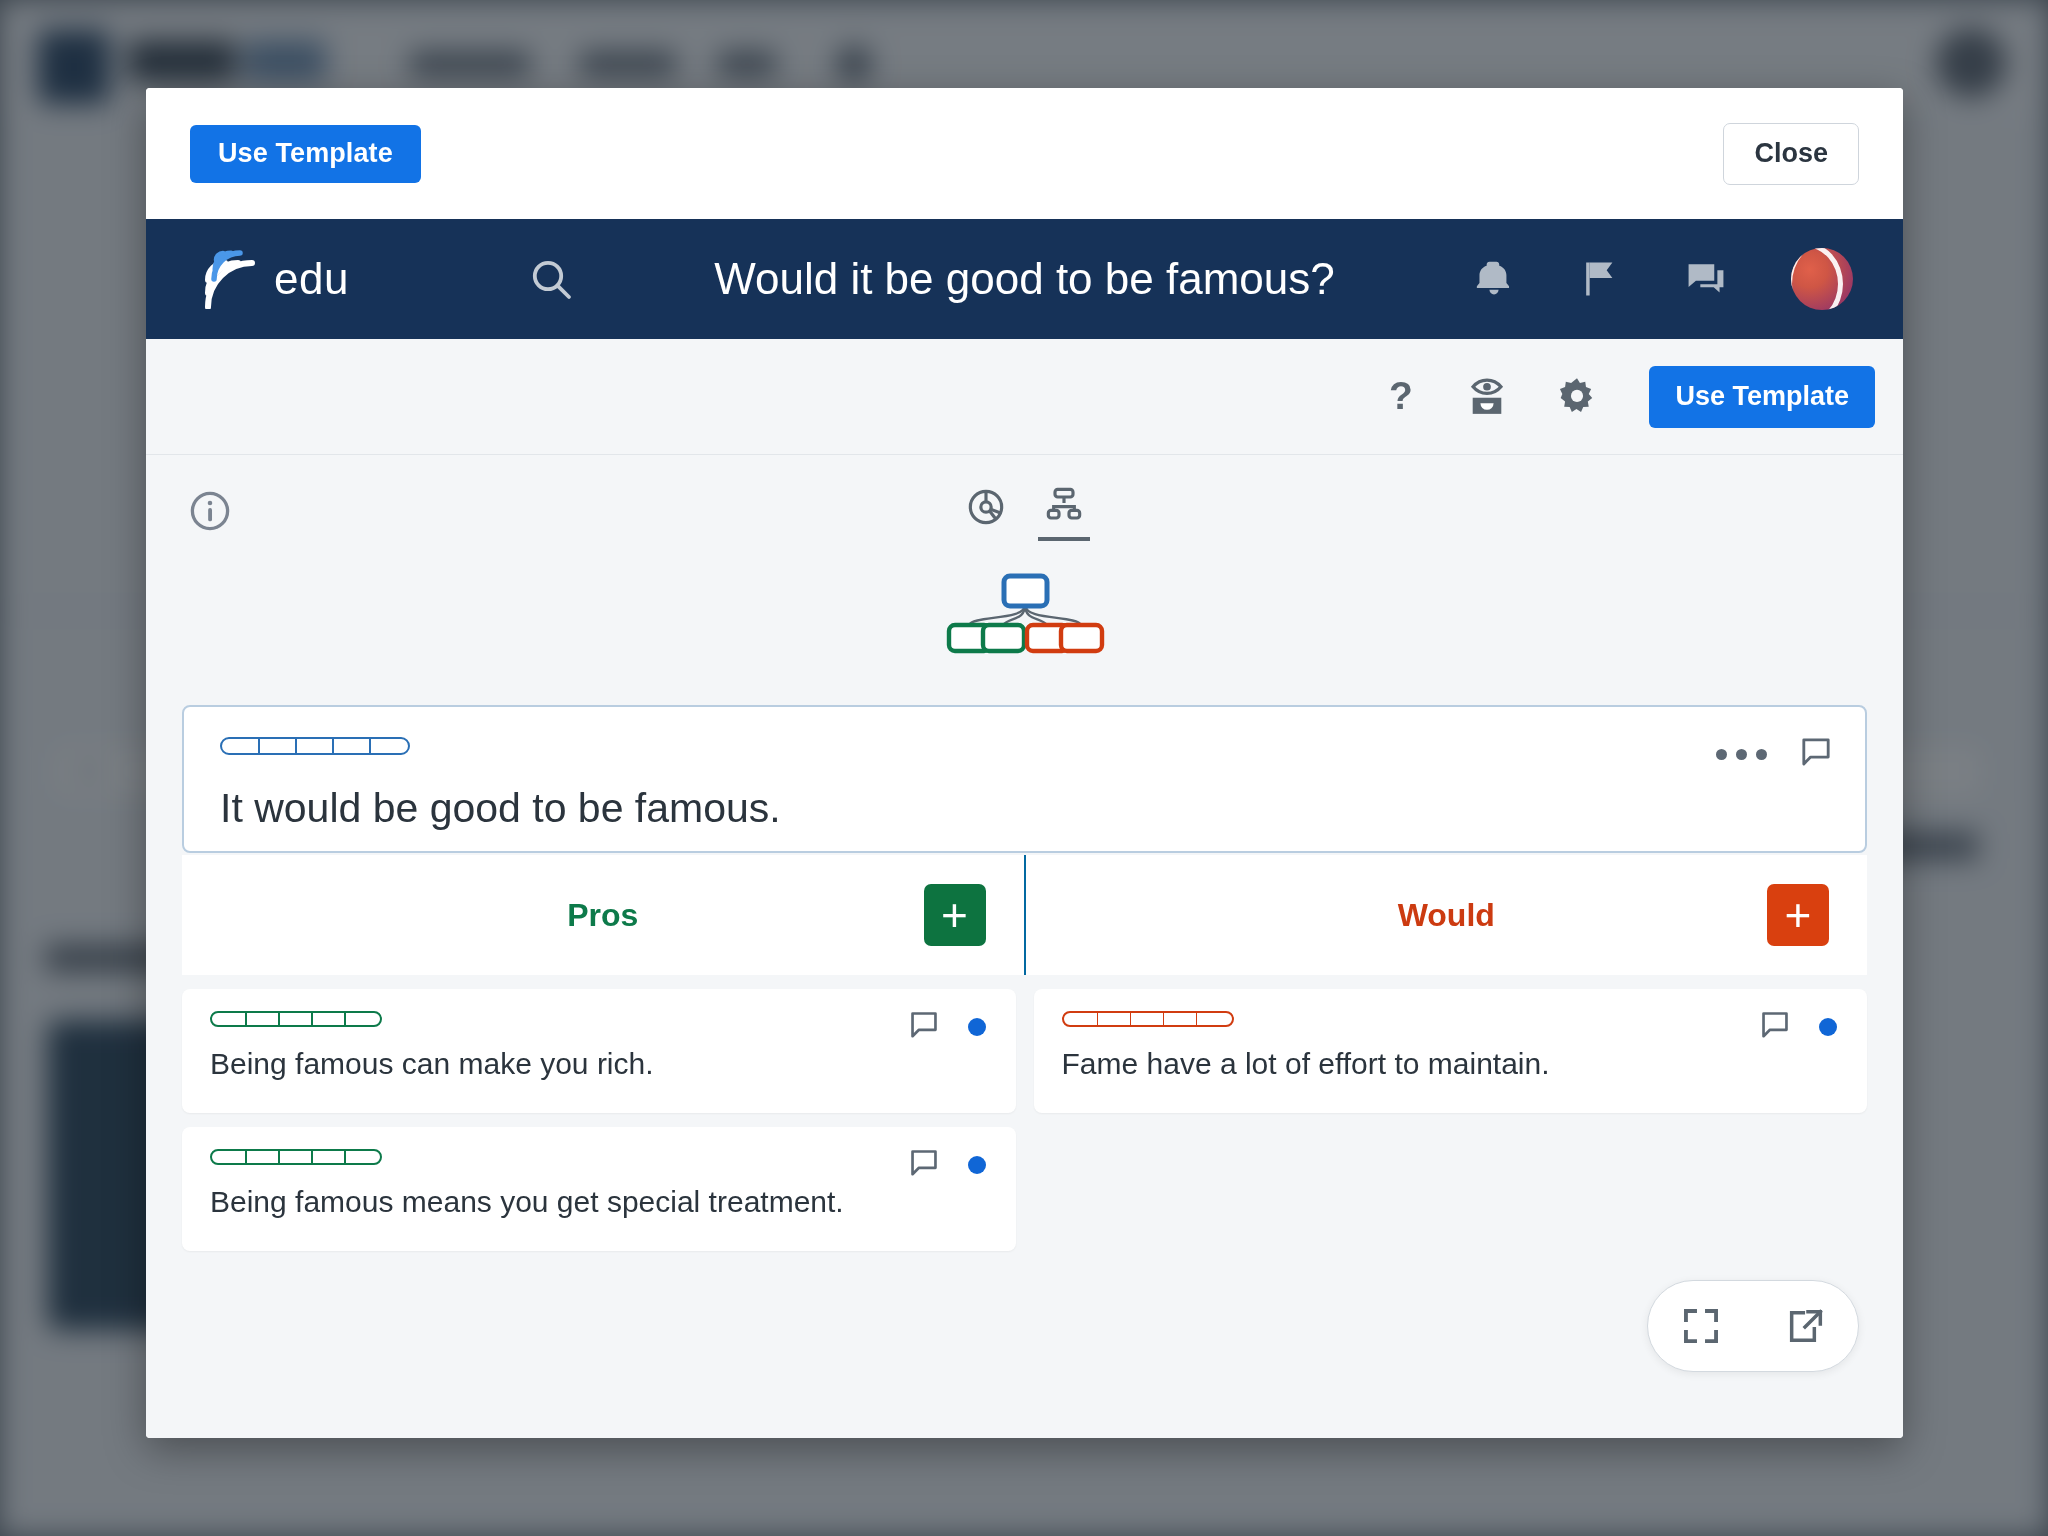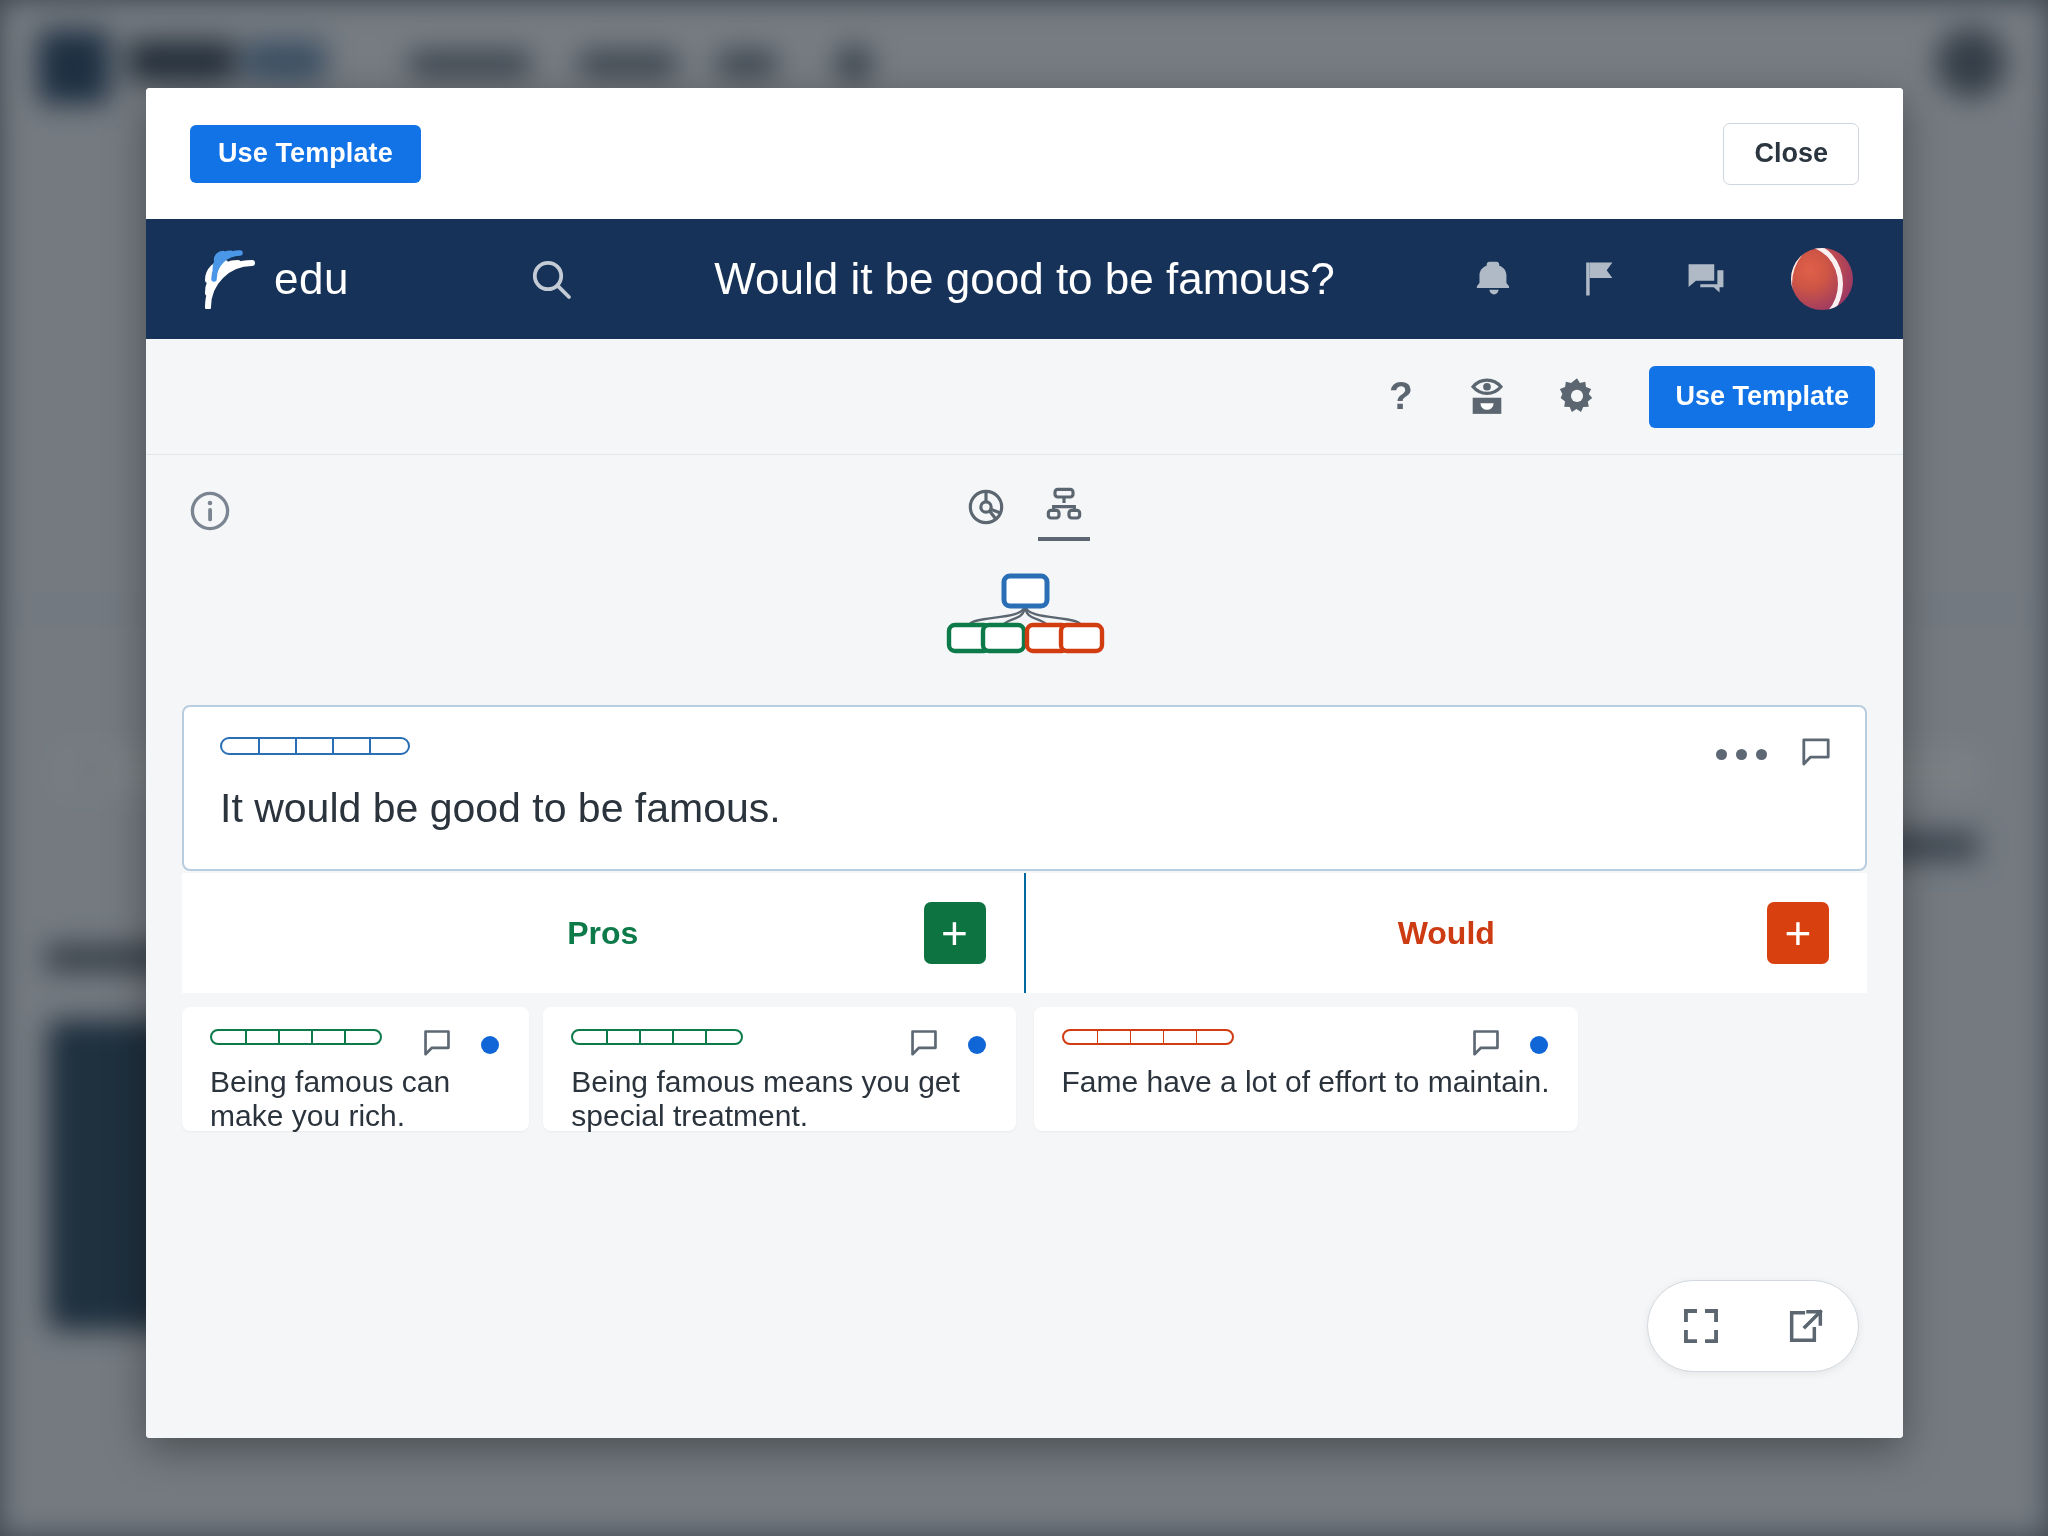--- a/index.html
+++ b/index.html
@@ -182,21 +182,21 @@
     display: flex; align-items: center; }
   .viz-tab.active { border-bottom: 4px solid #5b6670; }
   .tree-thumb { position: absolute; left: 0; right: 0; top: 108px; display: flex; justify-content: center; }
 
   
   .content-area { flex: 1; background: #f4f6f8; padding: 0 36px; position: relative; }
   .claim-card {
     background: #fff;
     border: 2px solid #b9cde0;
     border-radius: 8px;
-    height: 166px;
+    height: 148px;
     position: relative;
     padding: 30px 36px;
   }
   .badge {
     display: inline-block; height: 18px; width: 190px;
     border-radius: 9px; position: relative;
   }
   .badge i {
     position: absolute; top: 0; bottom: 0; width: 1.5px;
   }
@@ -232,21 +232,21 @@
     color: #fff; font-size: 46px; line-height: 0;
     display: flex; align-items: center; justify-content: center;
     font-weight: 300;
     font-family: "Liberation Sans", sans-serif;
   }
   .add-btn.pros { background: #0d7340; }
   .add-btn.cons { background: #d9400f; }
 
   
   .pc-grid { display: flex; gap: 18px; margin-top: 14px; }
-  .pc-column { flex: 1; display: flex; gap: 14px; }
+  .pc-column { flex: 1; display: flex; flex-direction: column; gap: 14px; }
   .arg-card {
     background: #fff; border-radius: 8px; height: 124px;
     padding: 22px 28px; position: relative;
     box-shadow: 0 1px 2px rgba(0,0,0,0.05);
     cursor: pointer;
   }
   .arg-text { font-size: 30px; color: #2b343d; margin-top: 16px; }
   .arg-actions { position: absolute; right: 30px; top: 20px; display: flex; align-items: center; gap: 28px; }
   .blue-dot { width: 18px; height: 18px; border-radius: 50%; background: #1066d6; display: block;}
 

